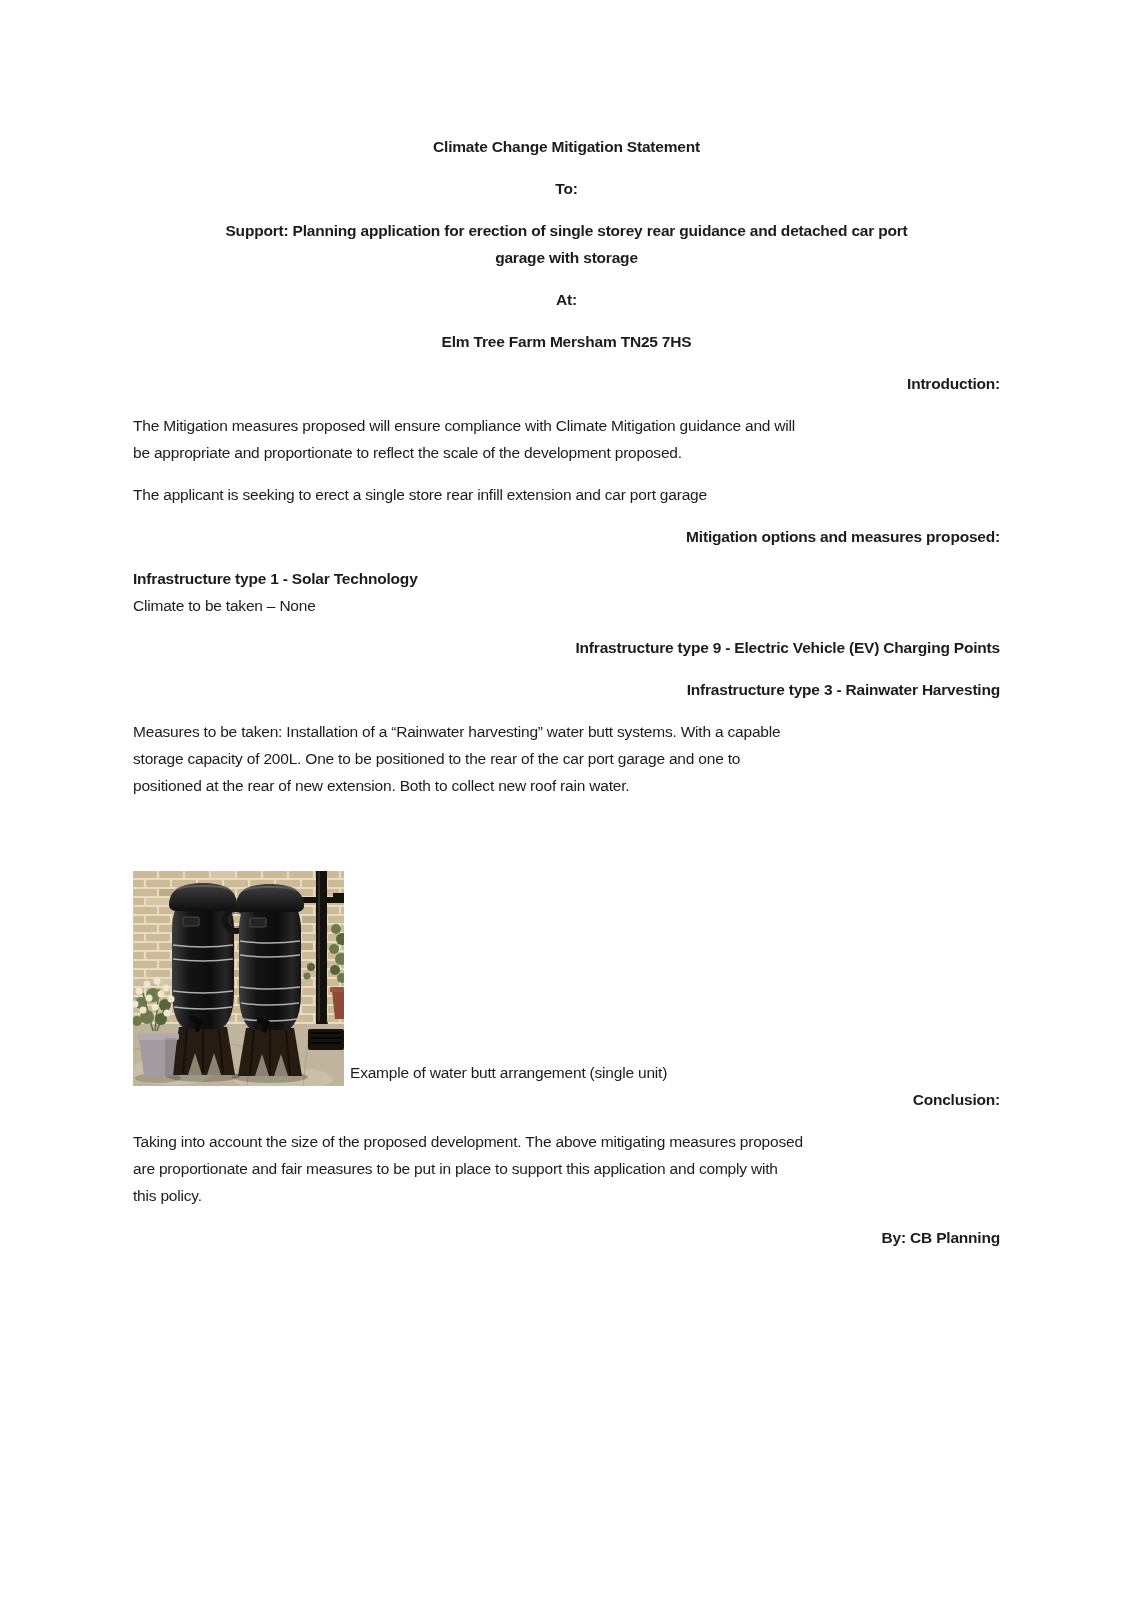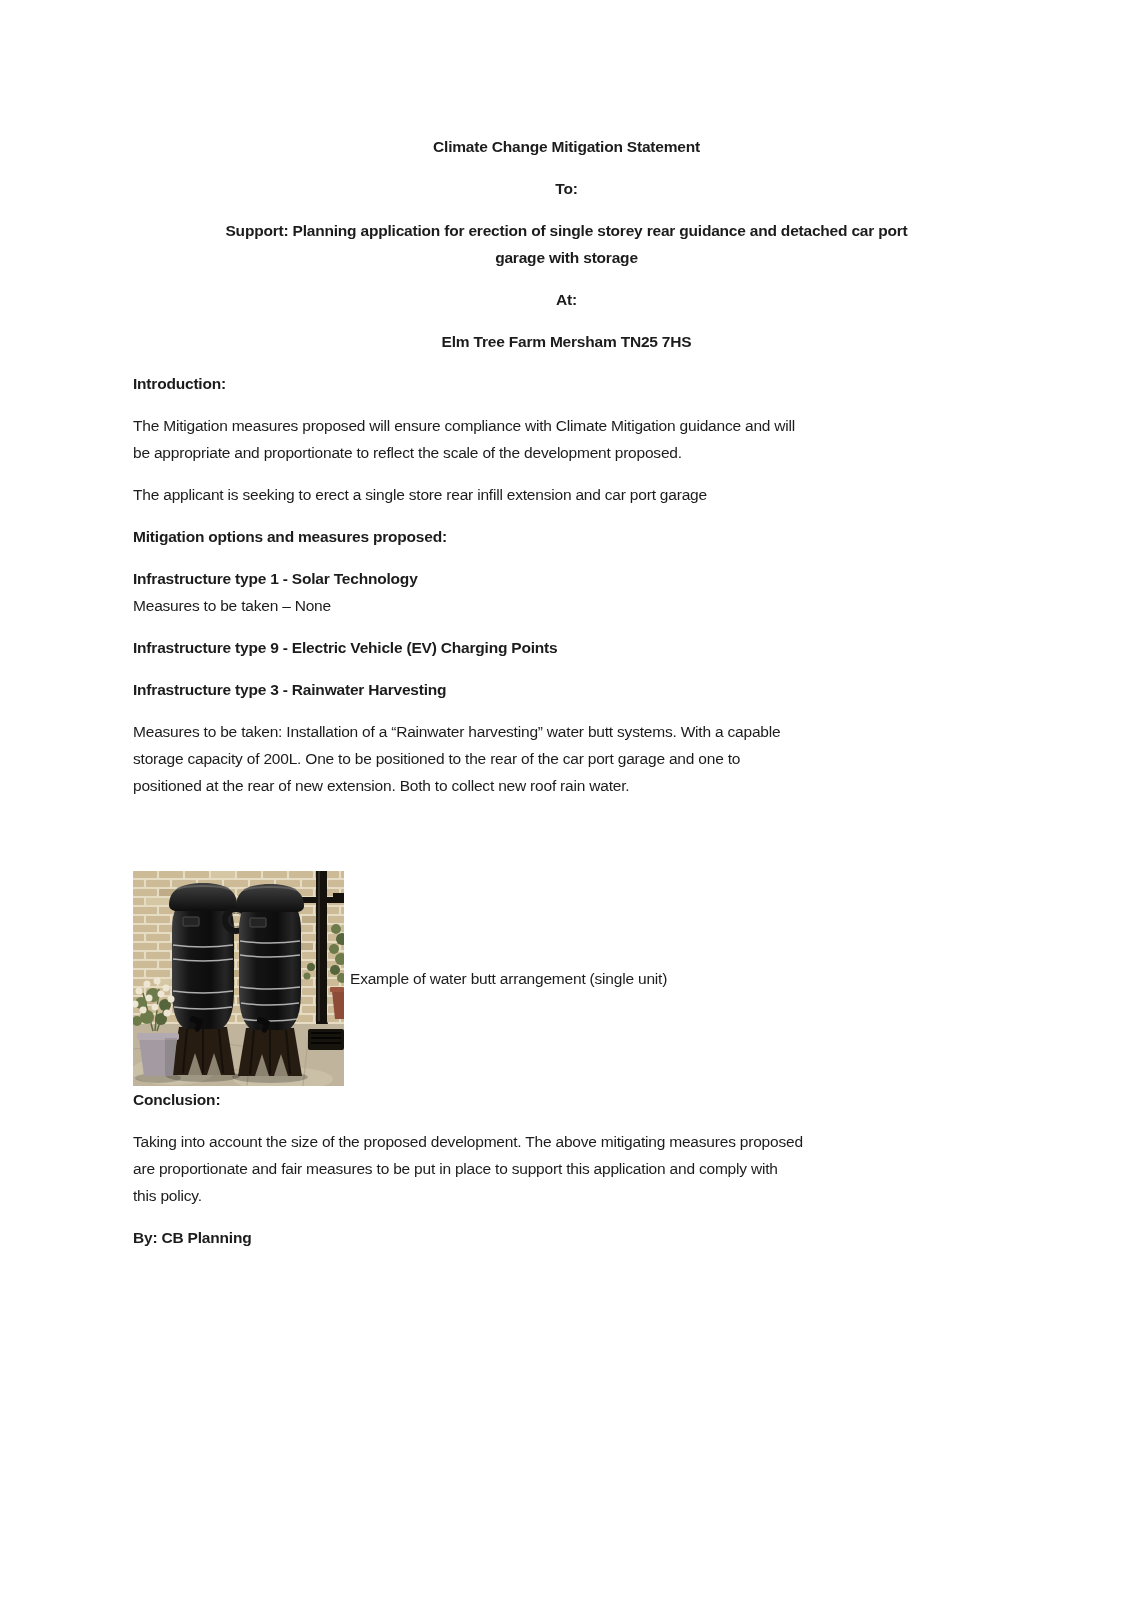--- a/index.html
+++ b/index.html
@@ -14,23 +14,23 @@
   }
   html,body{margin:0;padding:0;background:var(--page-bg);}
   .page{
     width:1132px;height:1600px;background:var(--page-bg);
     box-sizing:border-box;padding:133px 132px 0 133px;
     font-family:"Liberation Sans","DejaVu Sans",sans-serif;
     font-size:15.5px;line-height:27px;letter-spacing:-0.2px;color:var(--text);
     overflow:hidden;position:relative;
   }
   .page p{margin:0 0 15px 0;white-space:pre-line;}
-  .bold{font-weight:700;}
+  .bold{font-weight:700;text-align:right;}
   .center{text-align:center;}
-  .figure{margin:72px 0 0 0;display:flex;align-items:center;}
+  .figure{margin:72px 0 0 0;display:flex;align-items:flex-end;}
   .photo{width:211px;height:215px;flex:0 0 auto;display:block;}
   .photo svg{display:block;}
   .caption{margin-left:6px;white-space:nowrap;}
   .h-conclusion{margin-top:61px;}
   .h-byline{margin-top:68px;}
   
   .f-mortar{fill:var(--wall-mortar);} .f-brick{fill:var(--wall-brick);}
   .f-brick-d{fill:var(--wall-brick-dark);opacity:.55;} .f-brick-l{fill:var(--wall-brick-light);opacity:.6;}
   .f-ground{fill:var(--ground);} .f-ground-l{fill:var(--ground-light);opacity:.7;}
   .s-joint{stroke:var(--ground-joint);stroke-width:1.2;opacity:.65;fill:none;}
@@ -59,21 +59,21 @@
 
   <p class="bold">Introduction:</p>
 
   <p>The Mitigation measures proposed will ensure compliance with Climate Mitigation guidance and will
 be appropriate and proportionate to reflect the scale of the development proposed.</p>
 
   <p>The applicant is seeking to erect a single store rear infill extension and car port garage</p>
 
   <p class="bold">Mitigation options and measures proposed:</p>
 
-  <p><strong>Infrastructure type 1 - Solar Technology</strong><br><span>Measures to be taken – None</span></p>
+  <p><strong>Infrastructure type 1 - Solar Technology</strong><br><span>Climate to be taken – None</span></p>
 
   <p class="bold">Infrastructure type 9 - Electric Vehicle (EV) Charging Points</p>
 
 
   <p class="bold">Infrastructure type 3 - Rainwater Harvesting</p>
 
   <p>Measures to be taken: Installation of a “Rainwater harvesting” water butt systems. With a capable
 storage capacity of 200L. One to be positioned to the rear of the car port garage and one to
 positioned at the rear of new extension. Both to collect new roof rain water.</p>
 

